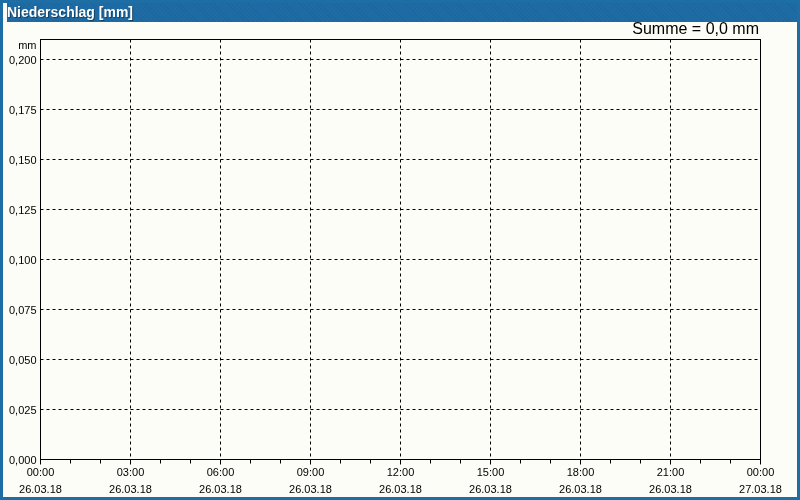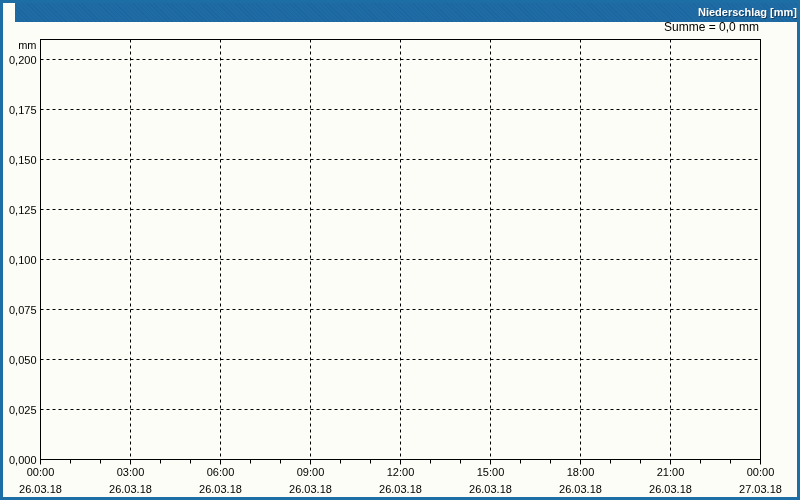--- a/index.html
+++ b/index.html
@@ -13,37 +13,37 @@
     width: 800px;
     height: 500px;
     box-sizing: border-box;
     border: 3px solid var(--border-color, #1c6ea4);
     background: var(--bg-color, #fdfdf7);
     overflow: hidden;
   }
   .titlebar {
     position: absolute;
     top: 0;
-    left: 12px;
+    left: 4px;
     right: 0;
     height: 19px;
     background: var(--titlebar-color, #1e6ba6);
     background-image: repeating-linear-gradient(45deg, rgba(0,0,0,0.05) 0 1px, transparent 1px 3px);
     color: var(--title-text-color, #ffffff);
-    font-size: 11px;
+    font-size: 14px;
     font-weight: bold;
-    text-align: right;
+    text-align: left;
     line-height: 19px;
     text-shadow: 1px 1px 0 rgba(0,0,0,0.4);
   }
   .summe {
     position: absolute;
     top: 17px;
     right: 38px;
-    font-size: 12px;
+    font-size: 16px;
     color: var(--text-color, #000000);
     white-space: nowrap;
   }
   #chart-svg {
     position: absolute;
     top: 0;
     left: 0;
   }
   #chart-svg text {
     font-family: "Liberation Sans", sans-serif;

